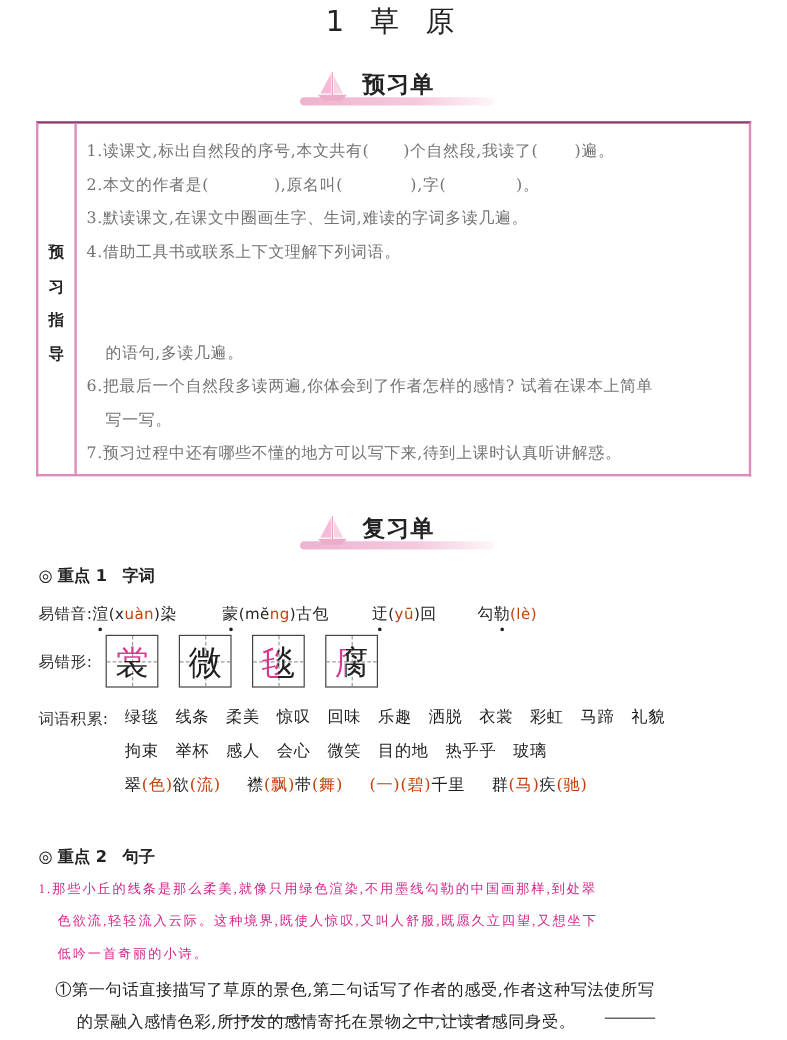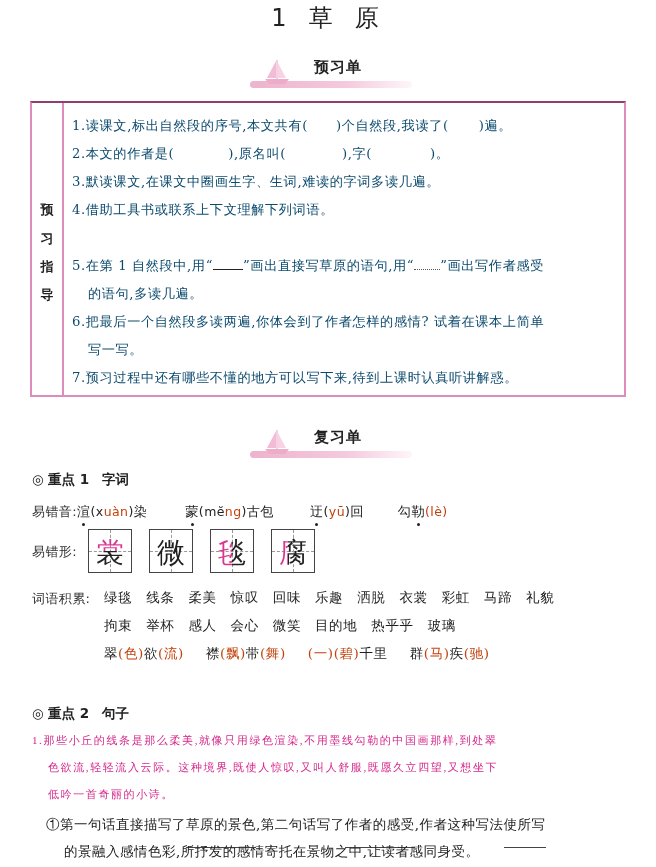--- a/index.html
+++ b/index.html
@@ -8,29 +8,29 @@
   .pink { color:#c2410c; }
 
   .page-title { position:absolute; left:0; width:656px; top:2px; text-align:center;
                 font-family:"DejaVu Sans","Liberation Sans",sans-serif; font-size:24px; letter-spacing:6px; color:#222; }
   .page-title span { margin:0 8px; }
 
   .banner { position:absolute; left:250px; width:170px; height:40px; }
   .banner .bar { position:absolute; left:0; right:8px; bottom:6px; height:7px; border-radius:4px;
                  background:linear-gradient(90deg, rgba(236,170,200,0.9), rgba(244,196,218,0.9) 60%, rgba(250,225,236,0.3)); }
   .banner .boat { position:absolute; left:12px; bottom:8px; width:30px; height:28px; }
-  .banner .label { position:absolute; left:64px; top:4px; font-family:Liberation Serif, serif;
-                   font-size:15px; font-weight:bold; color:#222; letter-spacing:1px; }
+  .banner .label { position:absolute; left:52px; top:4px; font-family:Liberation Serif, serif;
+                   font-size:19px; font-weight:bold; color:#222; letter-spacing:1px; }
 
   .guide-box { position:absolute; left:30px; top:101px; width:596px; height:296px;
                border:2px solid #dd8cbb; border-top:2px solid #8e3f6f; box-sizing:border-box; }
   .guide-label { position:absolute; left:0; top:0; width:32px; height:100%; border-right:2px solid #dd8cbb; box-sizing:border-box; }
   .guide-label span { position:absolute; left:0; width:30px; text-align:center;
                       font-family:"DejaVu Sans","Liberation Sans",sans-serif; font-weight:bold; font-size:13px; color:#222; }
-  .guide-item { position:absolute; left:40px; font-size:13.2px; white-space:nowrap; letter-spacing:0.6px; color:#0c4a6e;text-align:right; }
+  .guide-item { position:absolute; left:40px; font-size:13.2px; white-space:nowrap; letter-spacing:0.6px; color:#737373;text-align:right; }
   .u-line { display:inline-block; width:30px; border-bottom:1.3px solid #222; height:10px; vertical-align:baseline; }
   .u-wave { display:inline-block; width:26px; height:10px; vertical-align:baseline;
             border-bottom:1.5px dotted #555; }
 
   .kp-head { position:absolute; left:32px; font-family:"DejaVu Sans","Liberation Sans",sans-serif;
              font-size:13.5px; color:#222; }
   .kp-head b { font-weight:bold; }
   .row { position:absolute; font-size:13.2px; white-space:nowrap; color:#222; letter-spacing:0.4px; }
   .row .lab { font-family:"DejaVu Sans","Liberation Sans",sans-serif; font-size:13px; color:#333; }
   .dot { position:relative; display:inline-block; }
@@ -78,23 +78,20 @@
   </div>
 
   <div class="guide-item" style="top:14px;">
     <span>1.读课文,标出自然段的序号,本文共有(</span><span class="gap" style="width:28px"></span><span>)个自然段,我读了(</span><span class="gap" style="width:30px"></span><span>)遍。</span>
   </div>
   <div class="guide-item" style="top:42px;">
     <span>2.本文的作者是(</span><span class="gap" style="width:54px"></span><span>),原名叫(</span><span class="gap" style="width:56px"></span><span>),字(</span><span class="gap" style="width:58px"></span><span>)。</span>
   </div>
   <div class="guide-item" style="top:70px;">3.默读课文,在课文中圈画生字、生词,难读的字词多读几遍。</div>
   <div class="guide-item" style="top:98px;">4.借助工具书或联系上下文理解下列词语。</div>
-  <div class="guide-item" style="top:154px;">
-    <span>5.在第 1 自然段中,用“</span><span class="u-line"></span><span>”画出直接写草原的语句,用“</span><span class="u-wave"></span><span>”画出写作者感受</span>
-  </div>
   <div class="guide-item" style="top:182px; left:56px;">的语句,多读几遍。</div>
   <div class="guide-item" style="top:210px;">6.把最后一个自然段多读两遍,你体会到了作者怎样的感情? 试着在课本上简单</div>
   <div class="guide-item" style="top:238px; left:56px;">写一写。</div>
   <div class="guide-item" style="top:266px;">7.预习过程中还有哪些不懂的地方可以写下来,待到上课时认真听讲解惑。</div>
 </div>
 
 <div class="banner" style="top:424px;">
   <div class="bar"></div>
   <svg class="boat" viewBox="0 0 30 28">
     <line x1="15" y1="2" x2="15" y2="22" stroke="#e6a6c6" stroke-width="1"></line>

